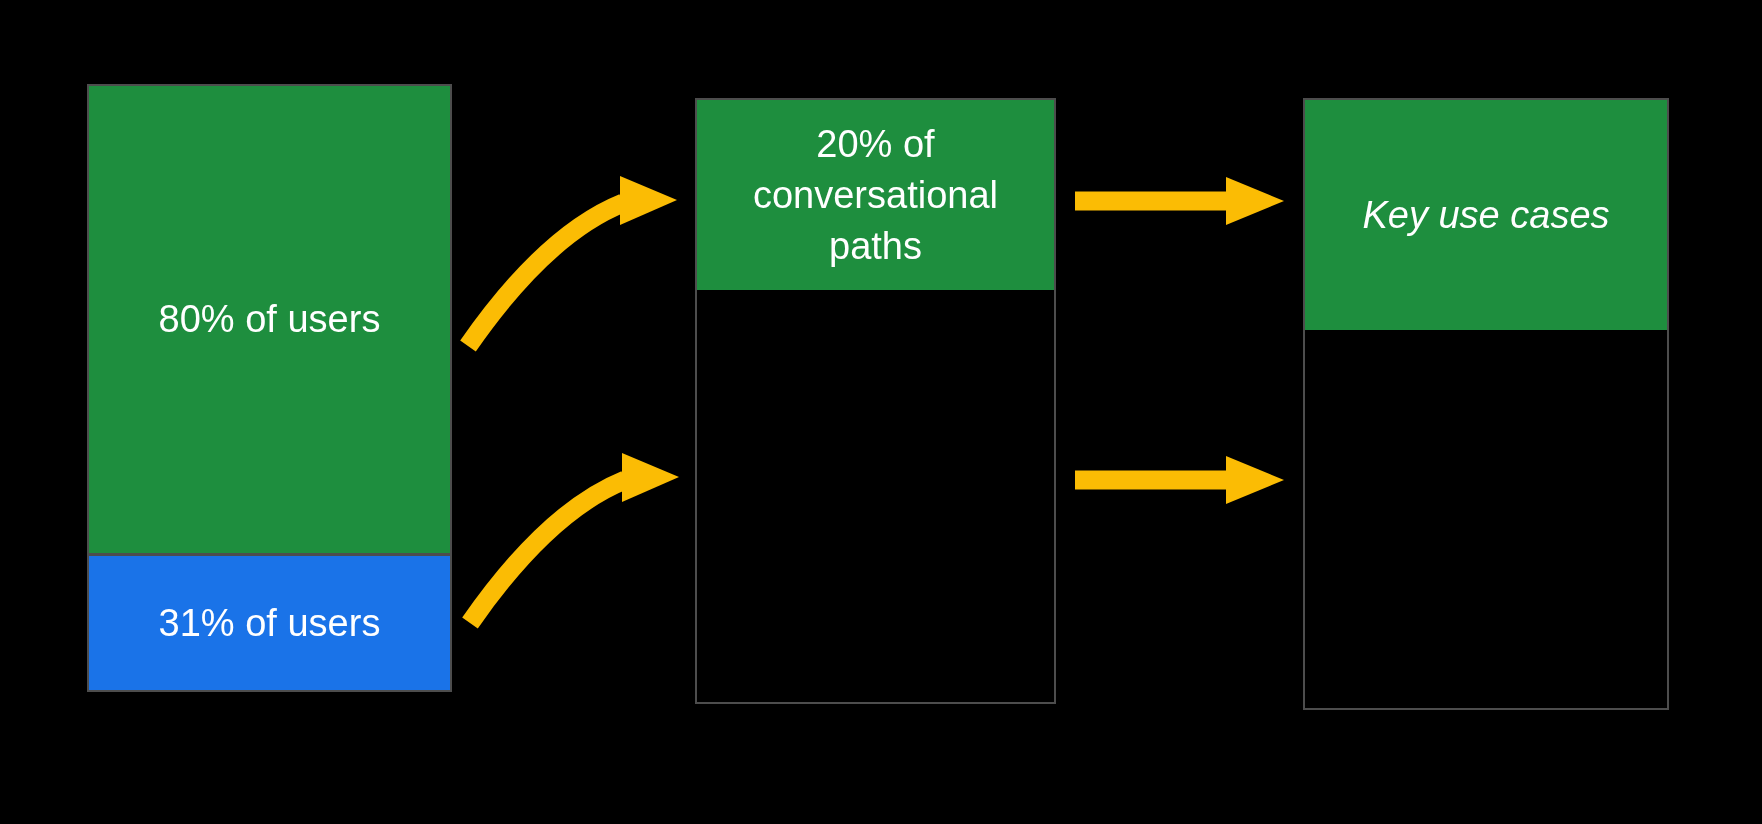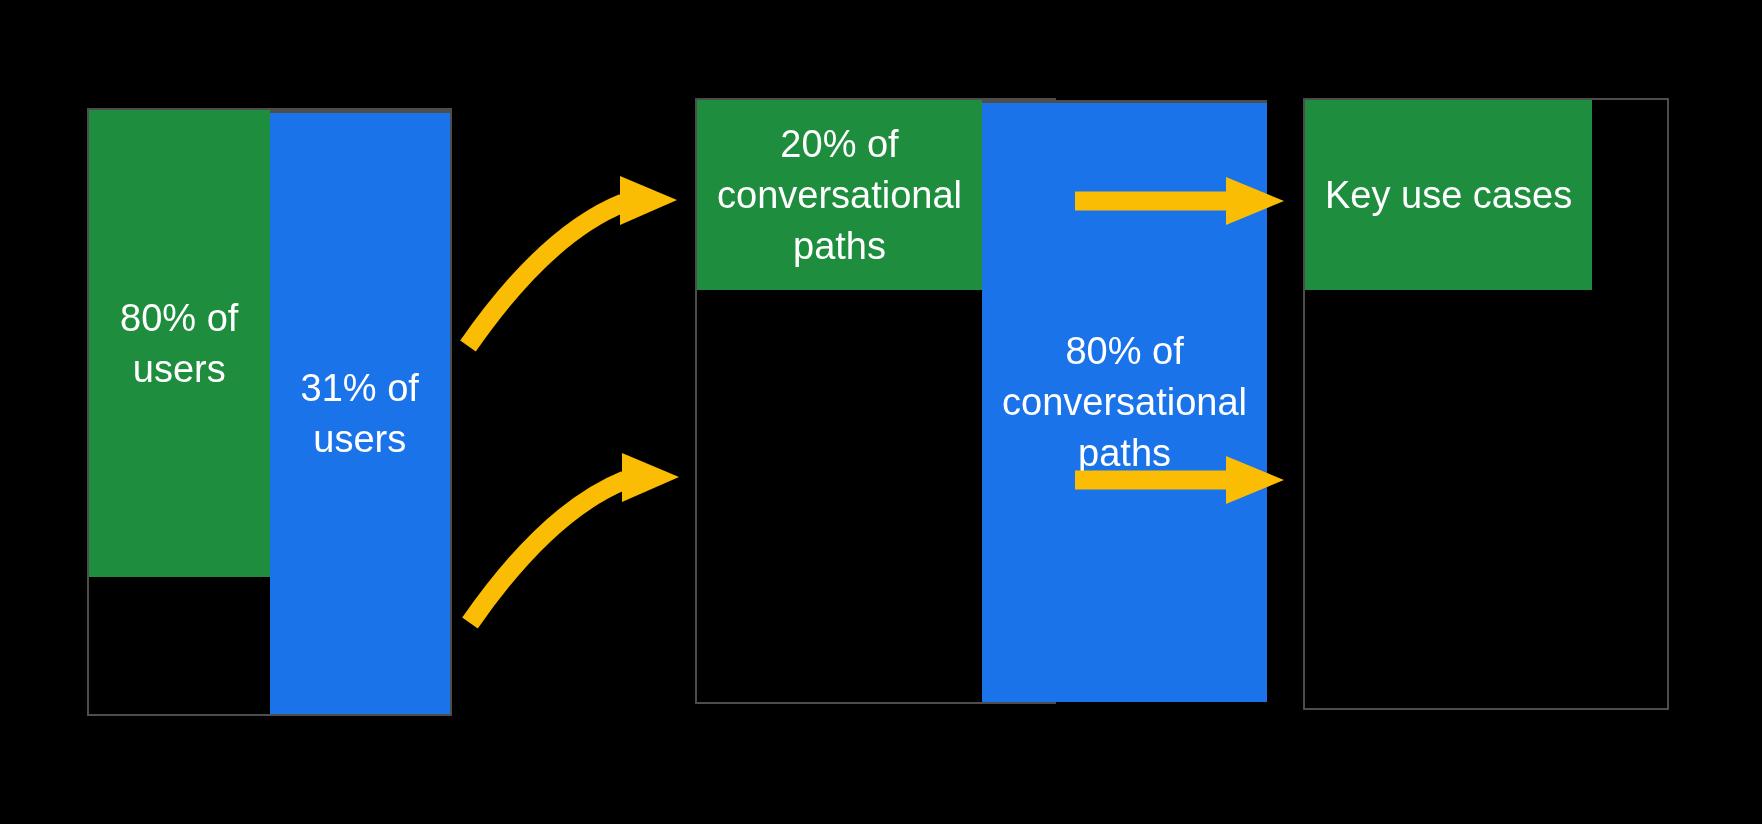--- a/index.html
+++ b/index.html
@@ -13,41 +13,41 @@
     height: 824px;
     background: var(--background, #000000);
     overflow: hidden;
     font-family: "Liberation Sans", sans-serif;
   }
   .col {
     position: absolute;
     box-sizing: border-box;
     border: 2px solid var(--border, #4d4d4d);
     display: flex;
-    flex-direction: row;
+    flex-direction: column;
   }
-  .col-users   { left: 87px;   top: 108px; width: 365px; height: 608px; }
+  .col-users   { left: 87px;   top: 84px; width: 365px; height: 608px; }
   .col-paths   { left: 695px;  top: 98px; width: 361px; height: 606px; }
   .col-cases   { left: 1303px; top: 98px; width: 366px; height: 612px; }
   .seg {
     box-sizing: border-box;
     display: flex;
     align-items: center;
     justify-content: center;
     text-align: center;
   }
   .seg.tone-green { background: var(--green, #1e8e3e); }
   .seg.tone-blue  { background: var(--blue, #1a73e8); }
   .seg.bottom {
     flex: 1 1 auto;
     border-top: 3px solid var(--border, #4d4d4d);
   }
   .col-users .seg.top { height: 467px; }
   .col-paths .seg.top { height: 190px; }
-  .col-cases .seg.top { height: 190px; }
+  .col-cases .seg.top { height: 230px; font-style: italic; }
   .lbl {
     color: var(--text, #ffffff);
     font-size: 38px;
     line-height: 51px;
     font-weight: 400;
     padding: 0 20px;
     max-width: 100%;
     box-sizing: border-box;
   }
   .lbl.narrow { max-width: 300px; }
@@ -81,23 +81,20 @@
     </div>
     <div class="seg bottom tone-blue">
       <span class="lbl">31% of users</span>
     </div>
   </div>
 
   <div class="col col-paths">
     <div class="seg top tone-green">
       <span class="lbl">20% of conversational paths</span>
     </div>
-    <div class="seg bottom tone-blue">
-      <span class="lbl">80% of conversational paths</span>
-    </div>
   </div>
 
   <div class="col col-cases">
     <div class="seg top tone-green">
       <span class="lbl">Key use cases</span>
     </div>
   </div>
 
   <svg class="arrows" viewBox="0 0 1762 824" aria-hidden="true">
     <g>

